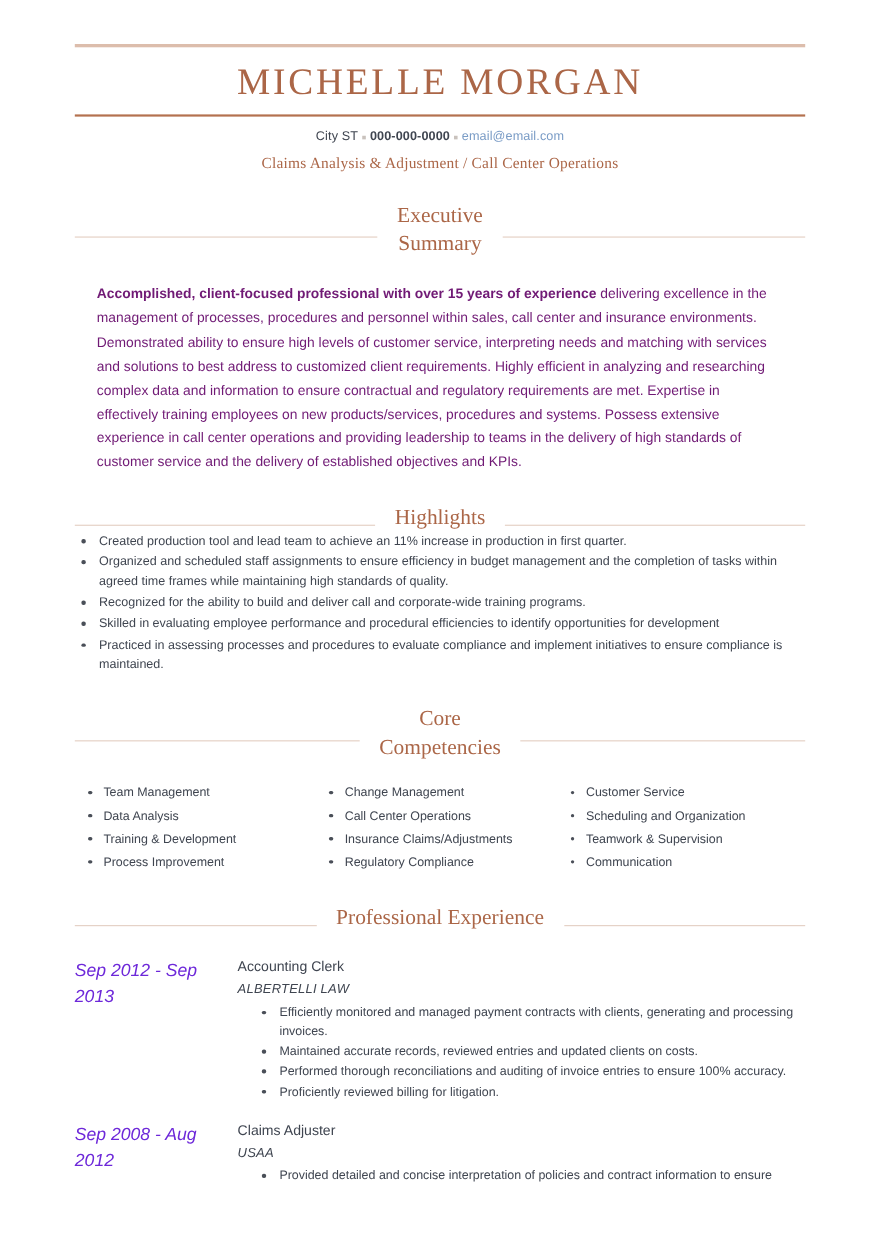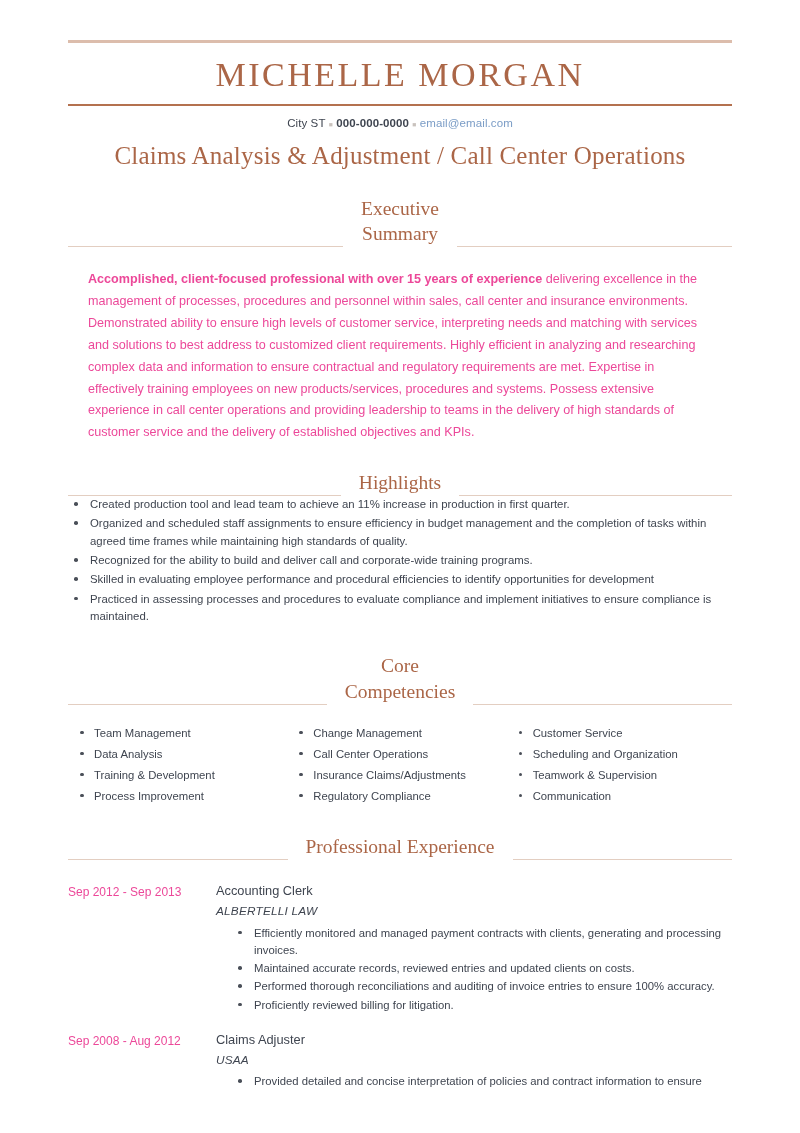--- a/index.html
+++ b/index.html
@@ -59,32 +59,32 @@
   .contact .sep {
     color: #c9c2bd;
     font-size: 13px;
     padding: 0 3px;
     position: relative;
     top: 2px;
   }
   .headline {
     text-align: center;
     font-family: "Liberation Serif", serif;
-    font-size: 25px;
+    font-size: 14px;
     color: #ab6647;
     padding-top: 12px;
     letter-spacing: .2px;
     white-space: nowrap;
   }
 
   
   .section { padding-top: 26px; }
   .sec-head {
     display: flex;
-    align-items: flex-end;
+    align-items: center;
     justify-content: center;
   }
   .sec-line {
     flex: 1 1 auto;
     height: 1px;
     background: #e3cec1;
     margin-top: 13px;
     min-width: 40px;
   }
   .sec-title {
@@ -98,21 +98,21 @@
     flex: 0 0 auto;
   }
   .sec-title.narrow { max-width: 150px; }
 
   
   .summary {
     padding: 22px 20px 0 20px;
     font-size: 12.6px;
     line-height: 1.74;
     text-align: left;
-    color: #ec4899;
+    color: #701a75;
   }
   .summary b { font-weight: bold; }
 
   
   ul.bl {
     list-style: none;
     margin: 0;
     padding: 0;
   }
   ul.bl > li {
@@ -149,24 +149,25 @@
     margin-bottom: 4px;
     padding-left: 20px;
   }
   .comp-col ul.bl > li::before { top: 6px; }
 
   
   .exp-list { padding-top: 22px; }
   .exp-item { display: flex; margin-bottom: 16px; }
   .exp-dates {
     flex: 0 0 148px;
-    font-size: 12px;
-    color: #ec4899;
+    font-size: 16px;
+    color: #6d28d9;
     line-height: 1.5;
     padding-top: 1px;
+    font-style: italic;
   }
   .exp-body { flex: 1 1 auto; }
   .exp-title {
     font-size: 12.8px;
     color: #3f4550;
     line-height: 1.45;
   }
   .exp-company {
     font-size: 11.8px;
     font-style: italic;

